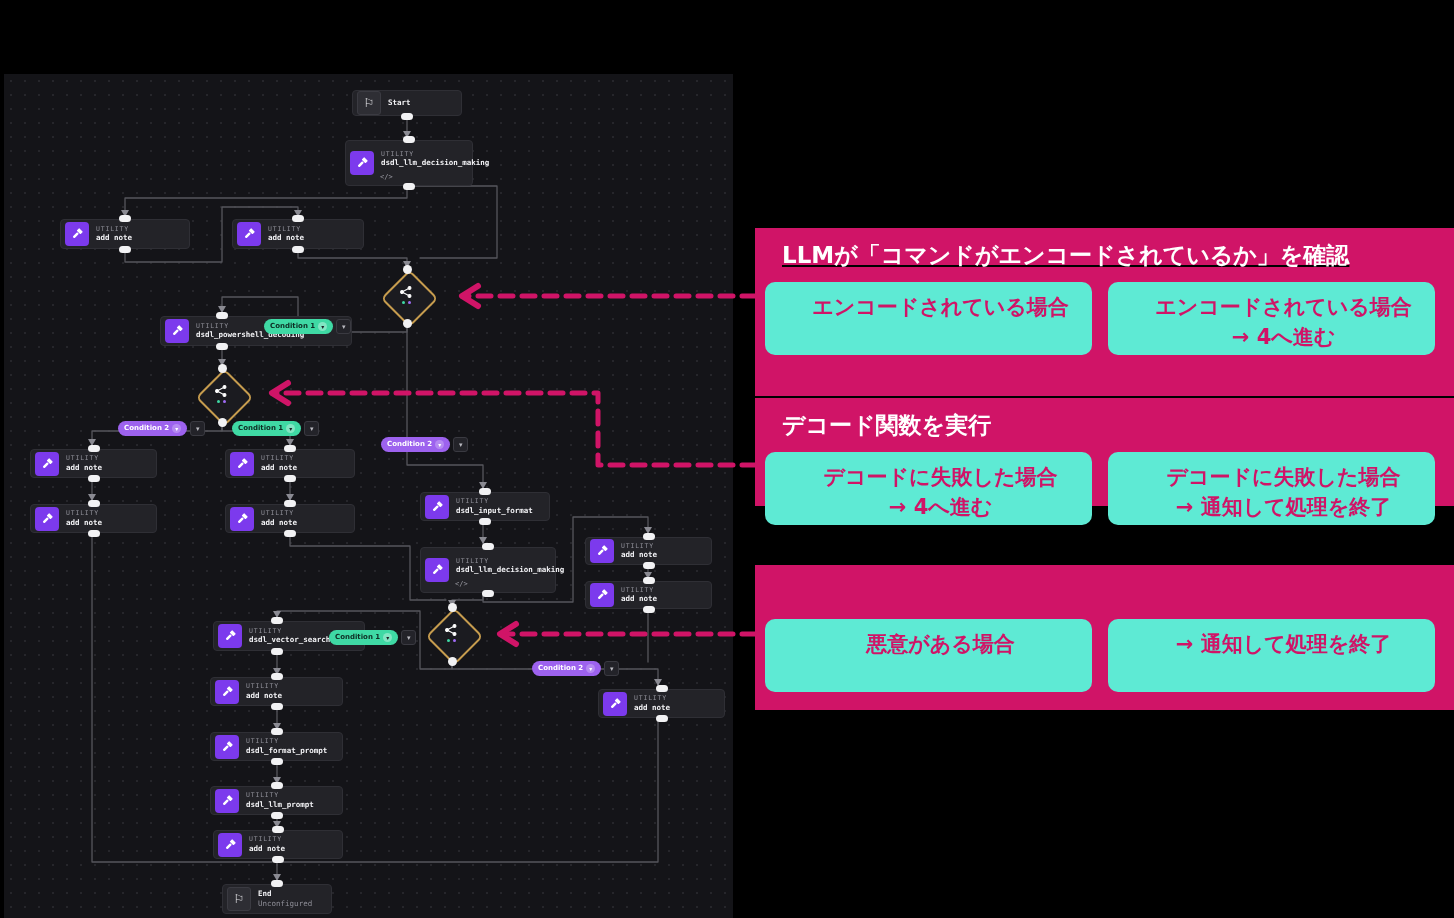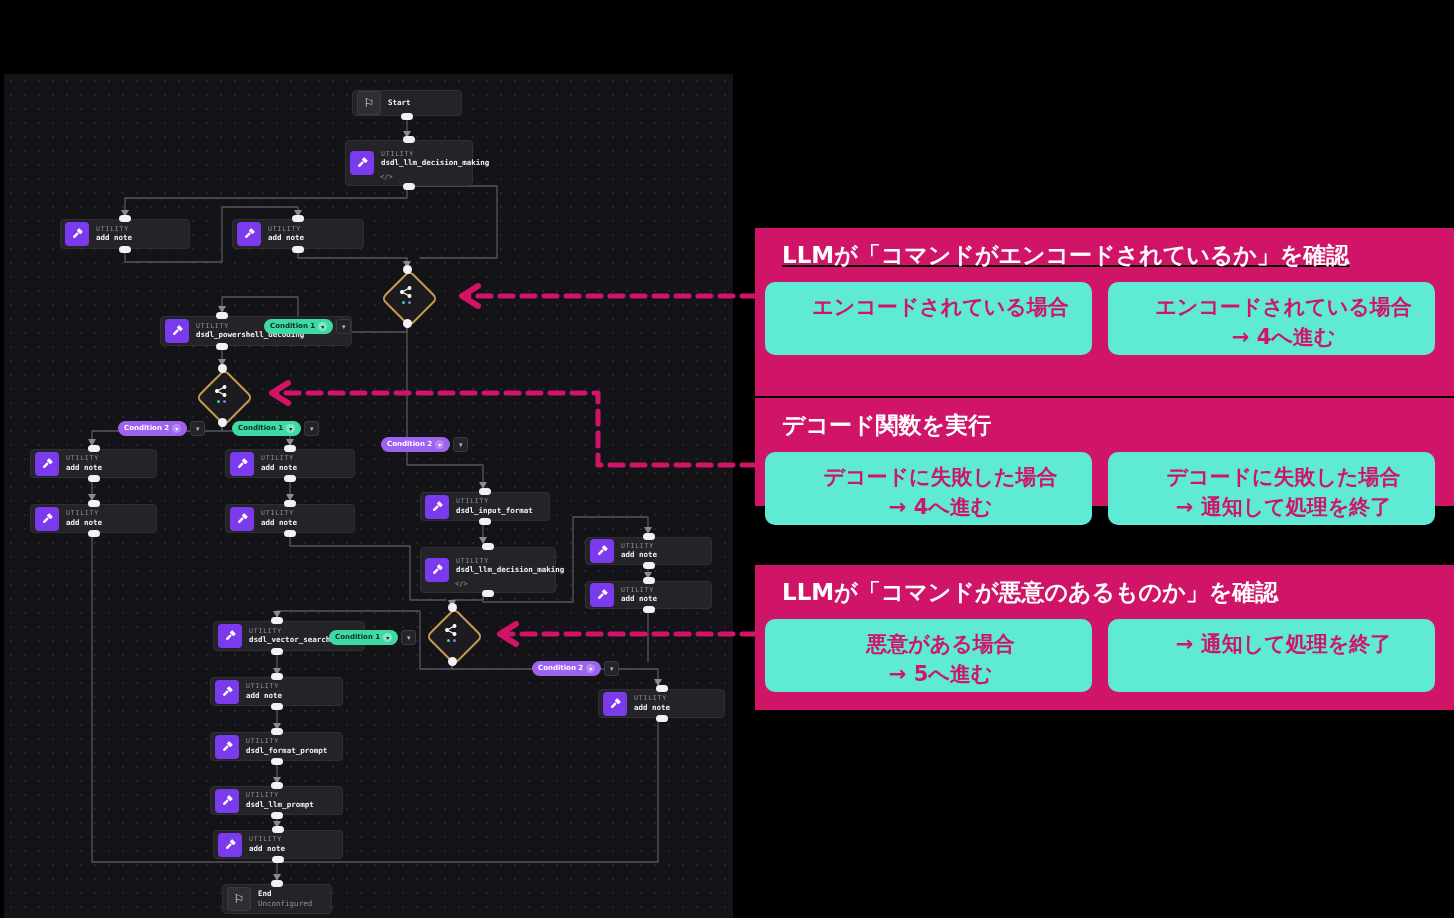--- a/index.html
+++ b/index.html
@@ -535,24 +535,22 @@
         <div>デコードに失敗した場合</div>
         <div>→ 4へ進む</div>
       </div>
       <div class="pbox">
         <div>デコードに失敗した場合</div>
         <div>→ 通知して処理を終了</div>
       </div>
     </div>
   </div>
   <div class="panel" id="panel2" style="top: 565px; height: 145px;">
-    <div class="ptitle">LLMが「コマンドが悪意のあるものか」を確認</div>
     <div class="boxes">
       <div class="pbox">
         <div>悪意がある場合</div>
-        <div>→ 5へ進む</div>
       </div>
       <div class="pbox">
         <div>→ 通知して処理を終了</div>
       </div>
     </div>
   </div>
 </div>
 
 </body></html>

